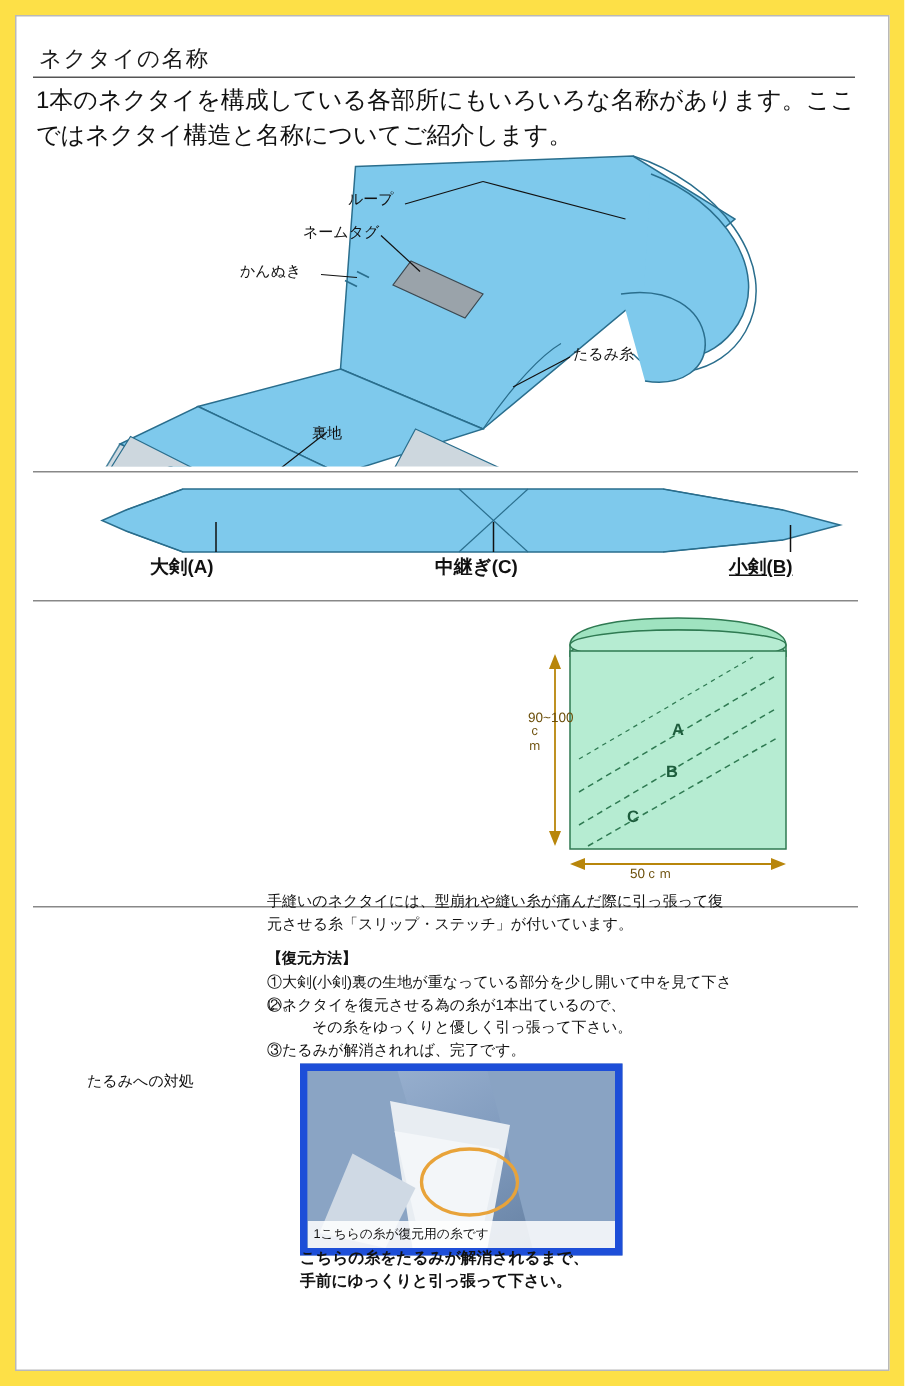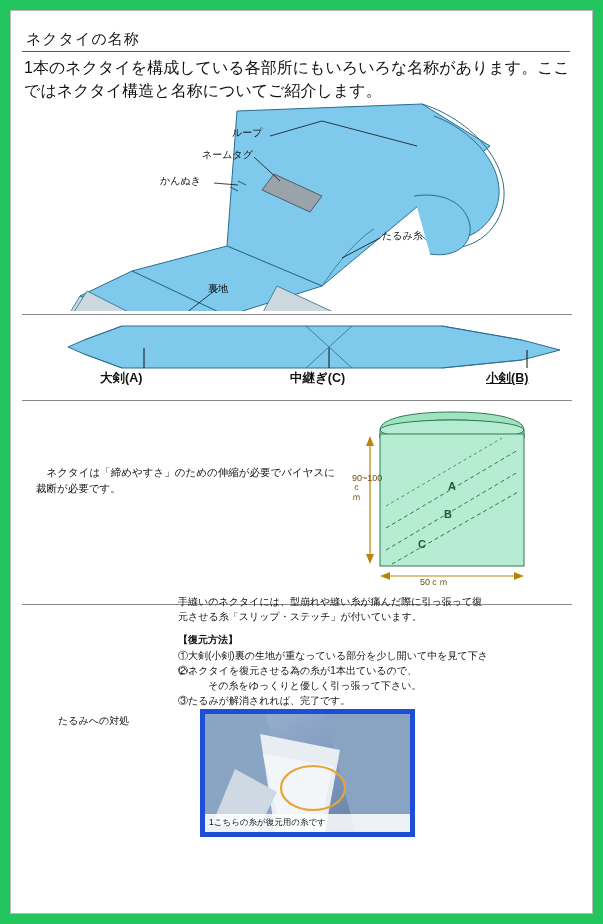--- a/index.html
+++ b/index.html
@@ -7,21 +7,21 @@
     padding: 0;
     background: #ffffff;
   }
   body {
     font-family: "Liberation Sans", sans-serif;
   }
   #page {
     position: relative;
     width: 603px;
     height: 924px;
-    background: #22c55e;
+    background: #fde047;
     overflow: hidden;
   }
   .frame {
     position: absolute;
     left: 10px;
     top: 10px;
     width: 583px;
     height: 904px;
     border: 1px solid #b9b9b9;
     box-sizing: border-box;
@@ -200,21 +200,20 @@
       <line x1="505" y1="32" x2="505" y2="50" stroke="#111" stroke-width="1"></line>
     </svg>
     <div class="seg-lbl" style="left:78px; top:52px;">大剣(A)</div>
     <div class="seg-lbl" style="left:268px; top:52px;">中継ぎ(C)</div>
     <div class="seg-lbl" style="left:464px; top:52px;text-decoration:underline;">小剣(B)</div>
   </div>
 
   <div class="sect-rule" style="left:22px; top:400px; width:550px;"></div>
 
   <div id="sec3">
-    <div class="body-text" style="left:14px; top:60px; width:300px; text-indent:1em;">ネクタイは「締めやすさ」のための伸縮が必要でバイヤスに裁断が必要です。</div>
 
     <svg width="210" height="180" viewBox="0 0 210 180" style="position:absolute; left:330px; top:4px;">
 
       <path d="M28,22 C28,10 60,4 100,4 C140,4 172,10 172,22 L172,30 C172,18 140,12 100,12 C60,12 28,18 28,30 Z" fill="#9fe3c0" stroke="#2f7a52" stroke-width="1"></path>
       <ellipse cx="100" cy="22" rx="72" ry="10" fill="#b6ecd2" stroke="#2f7a52" stroke-width="1"></ellipse>
 
       <rect x="28" y="26" width="144" height="132" fill="#b6ecd2" stroke="#2f7a52" stroke-width="1"></rect>
 
       <line x1="34" y1="120" x2="166" y2="42" stroke="#2f7a52" stroke-width="1" stroke-dasharray="4,3"></line>
       <line x1="34" y1="142" x2="166" y2="64" stroke="#2f7a52" stroke-width="1" stroke-dasharray="4,3"></line>
@@ -263,14 +262,16 @@
         <polygon points="120,0 205,0 205,118 150,118" fill="#89a3c3"></polygon>
         <polygon points="55,20 135,36 120,118 70,118" fill="#e8edf2"></polygon>
         <polygon points="58,40 128,52 118,100 72,100" fill="#f3f6f9"></polygon>
         <polygon points="30,55 72,78 52,118 8,108" fill="#cfd9e4"></polygon>
         <ellipse cx="108" cy="74" rx="32" ry="22" fill="none" stroke="#e8a33a" stroke-width="2.2"></ellipse>
         <rect x="0" y="100" width="205" height="18" fill="#ffffff" opacity="0.85"></rect>
       </svg>
       <div class="photo-cap" style="left:4px; bottom:3px;">1こちらの糸が復元用の糸です</div>
     </div>
 
+    <div class="bottom-note" style="white-space:pre-line;">こちらの糸をたるみが解消されるまで、
+手前にゆっくりと引っ張って下さい。</div>
   </div>
 </div>
 
 </body></html>

